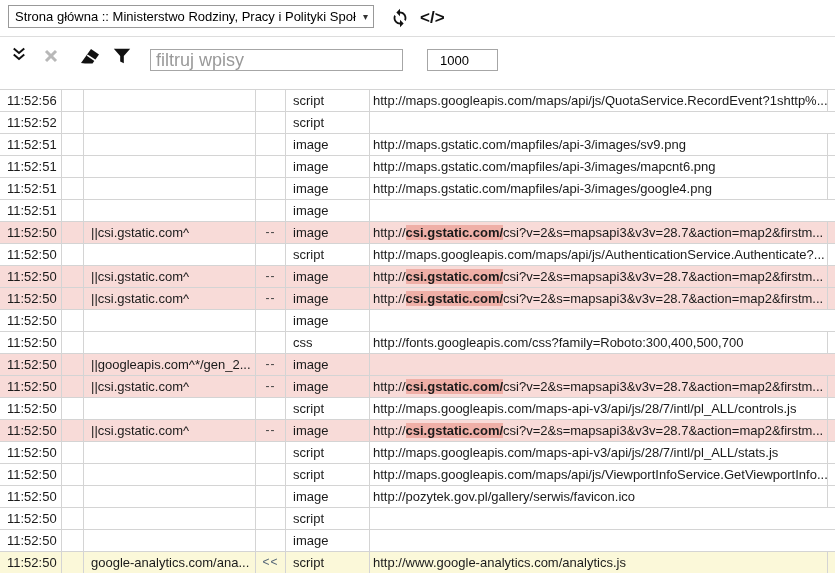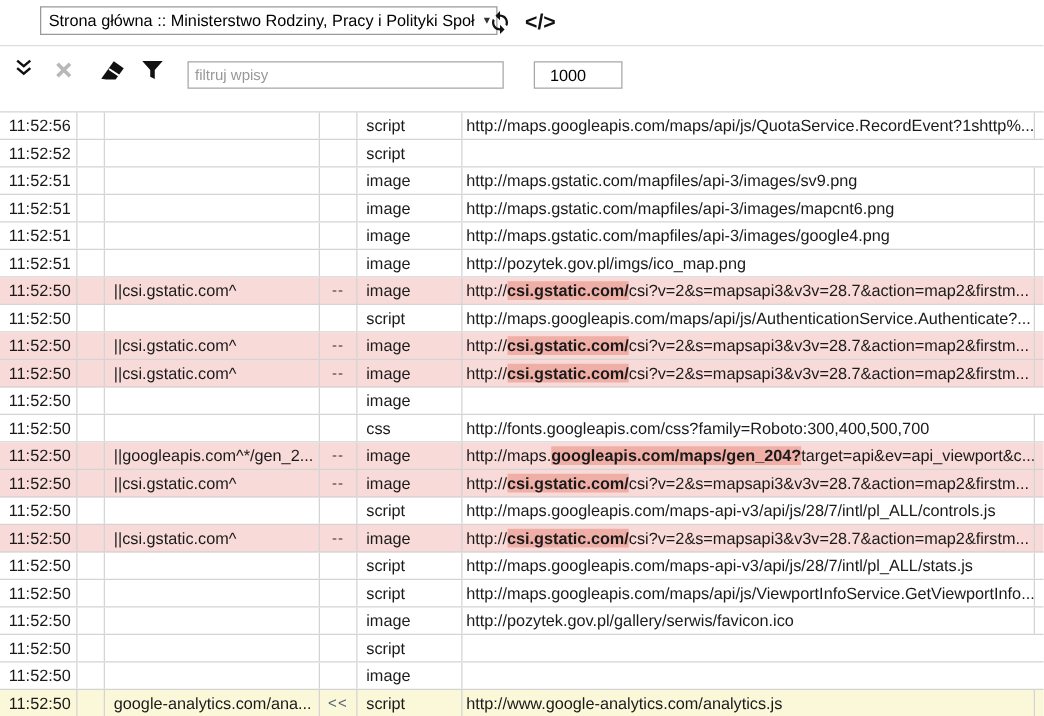--- a/index.html
+++ b/index.html
@@ -18,21 +18,20 @@
   }
   .select {
     position: absolute; left: 8px; top: 5px;
     width: 366px; height: 23px;
     border: 1px solid #999;
     background: #fff;
     font-size: 13px; line-height: 21px;
     padding: 0 18px 0 6px;
     white-space: nowrap; overflow: hidden;
     cursor: default;
-    margin-left: 24px;
   }
   .sel-arrow {
     position: absolute; right: 5px; top: 0;
     font-size: 10px; color: #333; line-height: 21px;
   }
   .icon-btn { position: absolute; cursor: pointer; }
   .refresh-btn { left: 389px; top: 7px; width: 22px; height: 22px; }
   .code-btn {
     left: 420px; top: 6px;
     font-size: 17px; font-weight: bold; color: #111;
@@ -43,21 +42,21 @@
   .tb-icon { position: absolute; top: 9px; cursor: pointer; }
   .i-collapse { left: 10px; }
   .i-clear    { left: 44px; top: 12px; }
   .i-eraser   { left: 78px; }
   .i-funnel   { left: 112px; }
   .filter-input {
     position: absolute; left: 150px; top: 12px;
     width: 253px; height: 22px;
     border: 1px solid #a6a6a6;
     font-family: "Liberation Sans", sans-serif;
-    font-size: 12px; padding: 0 5px;
+    font-size: 18px; padding: 0 5px;
     outline: none;
   }
   .filter-input::placeholder { color: #999; }
   .max-input {
     position: absolute; left: 427px; top: 12px;
     width: 71px; height: 22px;
     border: 1px solid #a6a6a6;
     font-family: "Liberation Sans", sans-serif;
     font-size: 13px; padding: 0 12px;
     outline: none;
@@ -192,21 +191,20 @@
       <div class="cell c-type">image</div>
       <div class="cell c-url"><span>http://maps.gstatic.com/mapfiles/api-3/images/google4.png</span></div>
       <div class="cell c-fill"></div>
     </div>
     <div class="row normal">
       <div class="cell c-time">11:52:51</div>
       <div class="cell c-sp"></div>
       <div class="cell c-filter"></div>
       <div class="cell c-marker"></div>
       <div class="cell c-type">image</div>
-      <div class="cell c-url"><span>http://pozytek.gov.pl/imgs/ico_map.png</span></div>
       <div class="cell c-fill"></div>
     </div>
     <div class="row blocked">
       <div class="cell c-time">11:52:50</div>
       <div class="cell c-sp"></div>
       <div class="cell c-filter">||csi.gstatic.com^</div>
       <div class="cell c-marker">--</div>
       <div class="cell c-type">image</div>
       <div class="cell c-url"><span>http://</span><span class="hl">csi.gstatic.com/</span><span>csi?v=2&amp;s=mapsapi3&amp;v3v=28.7&amp;action=map2&amp;firstm...</span></div>
       <div class="cell c-fill"></div>
@@ -254,21 +252,20 @@
       <div class="cell c-type">css</div>
       <div class="cell c-url"><span>http://fonts.googleapis.com/css?family=Roboto:300,400,500,700</span></div>
       <div class="cell c-fill"></div>
     </div>
     <div class="row blocked">
       <div class="cell c-time">11:52:50</div>
       <div class="cell c-sp"></div>
       <div class="cell c-filter">||googleapis.com^*/gen_2...</div>
       <div class="cell c-marker">--</div>
       <div class="cell c-type">image</div>
-      <div class="cell c-url"><span>http://maps.</span><span class="hl">googleapis.com/maps/gen_204?</span><span>target=api&amp;ev=api_viewport&amp;c...</span></div>
       <div class="cell c-fill"></div>
     </div>
     <div class="row blocked">
       <div class="cell c-time">11:52:50</div>
       <div class="cell c-sp"></div>
       <div class="cell c-filter">||csi.gstatic.com^</div>
       <div class="cell c-marker">--</div>
       <div class="cell c-type">image</div>
       <div class="cell c-url"><span>http://</span><span class="hl">csi.gstatic.com/</span><span>csi?v=2&amp;s=mapsapi3&amp;v3v=28.7&amp;action=map2&amp;firstm...</span></div>
       <div class="cell c-fill"></div>

